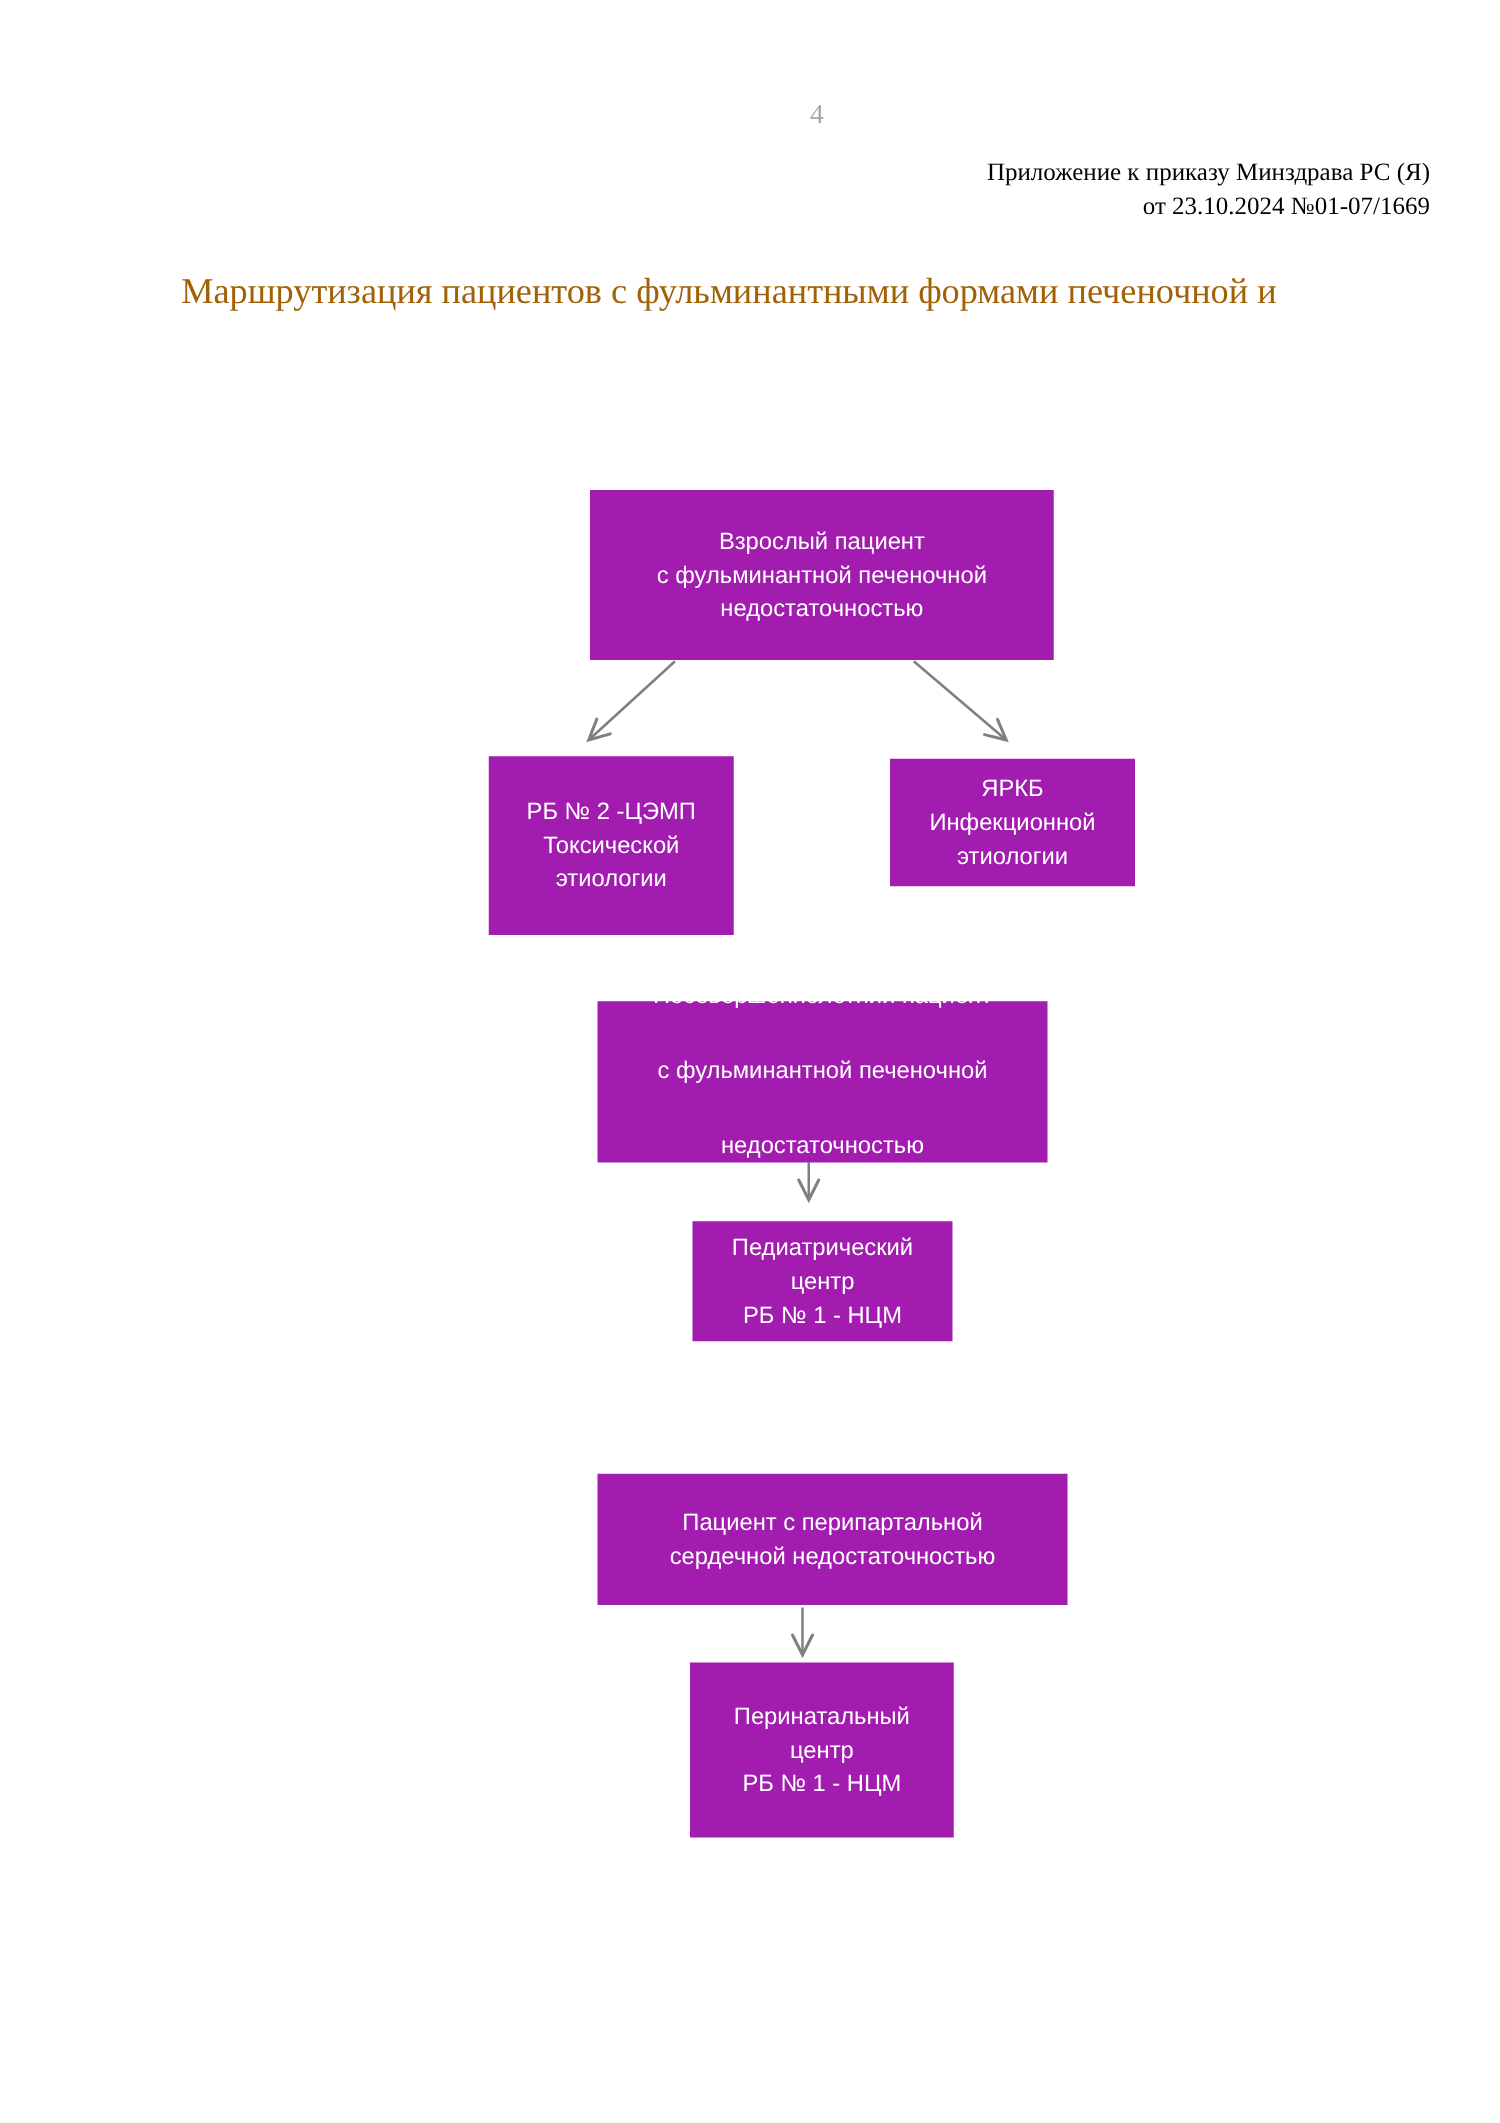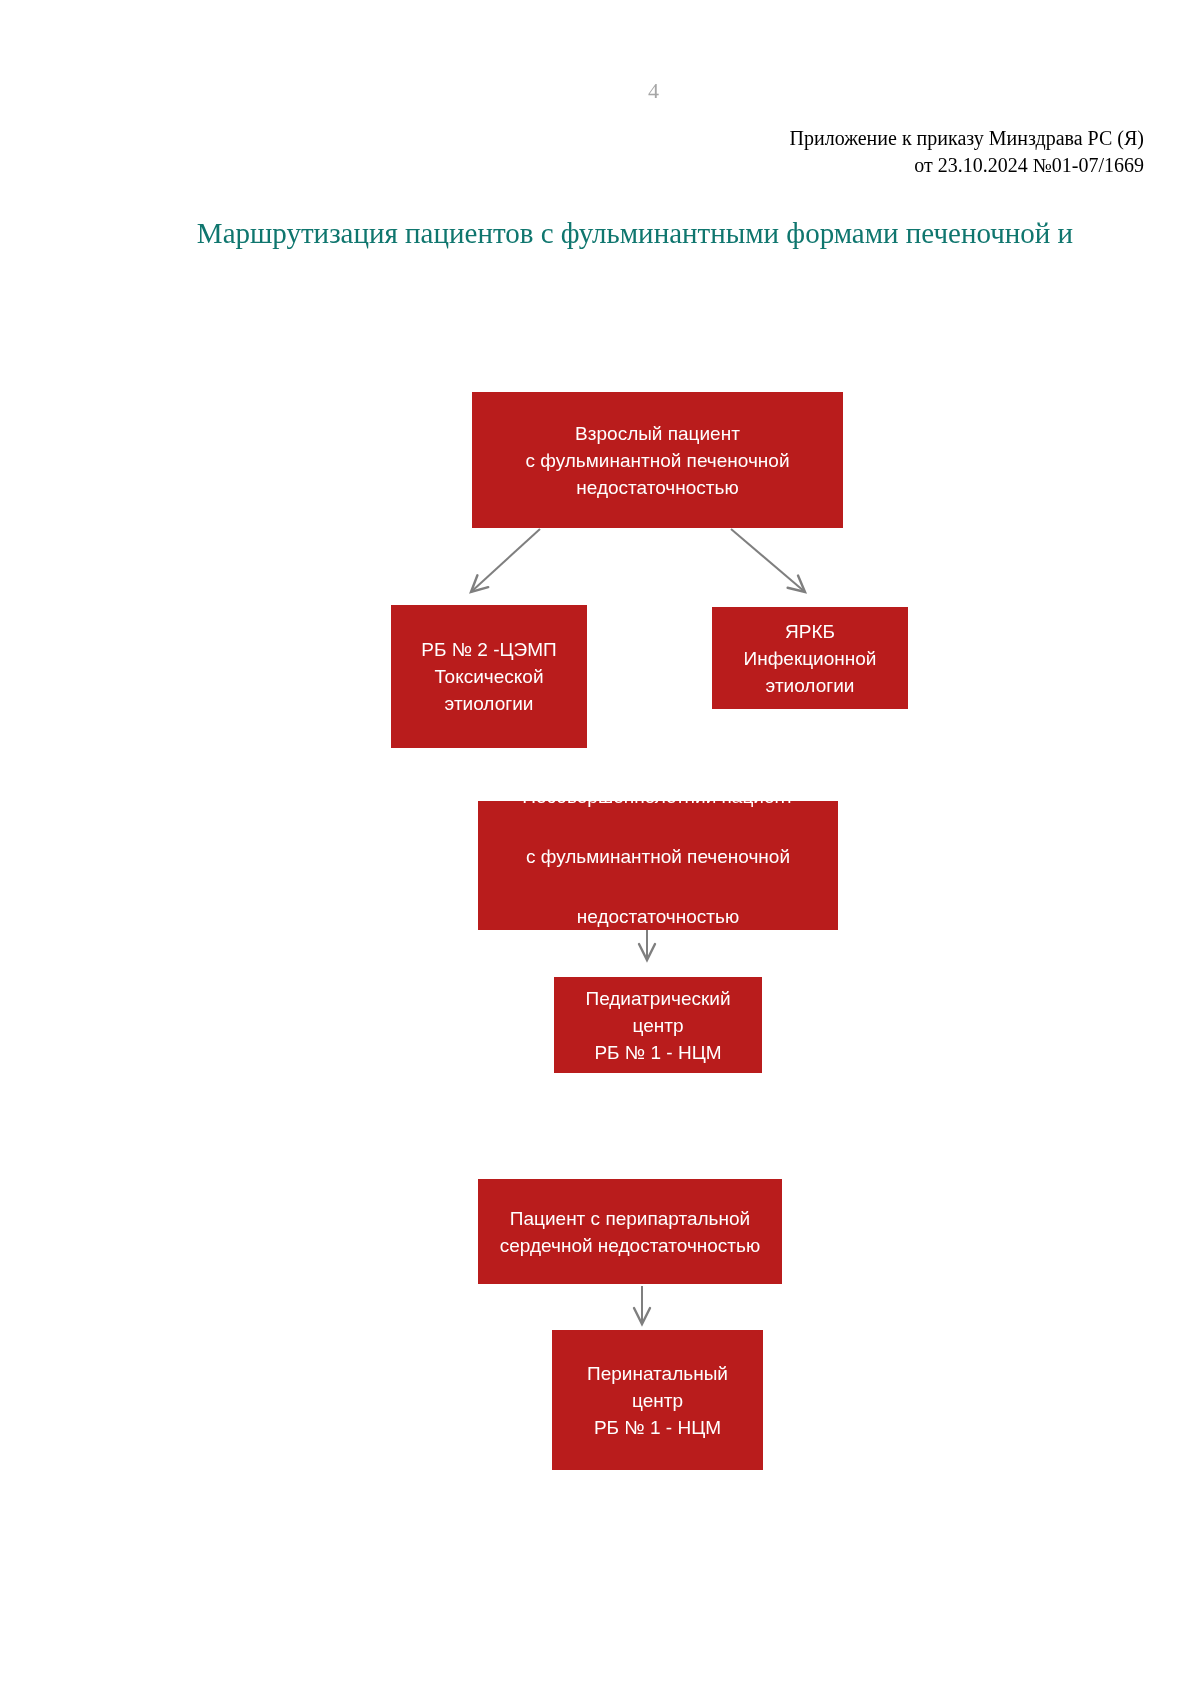--- a/index.html
+++ b/index.html
@@ -14,41 +14,41 @@
     position:absolute;top:78px;left:648px;
     font-size:22px;color:#a6a6a6;
   }
   .header-note{
     position:absolute;top:97px;right:56px;
     text-align:right;font-size:20px;line-height:27px;color:#000;margin-top:28px;
   }
   .title{
     position:absolute;top:211px;left:145px;width:980px;margin:0;
     font-weight:normal;font-size:29px;line-height:45px;
-    text-align:center;color:#0f766e;
+    text-align:left;color:#a16207;
   }
   .title .tl{display:block;}
 
   .arrows{position:absolute;top:0;left:0;}
 
   .node{
-    position:absolute;background:#b91c1c;color:#ffffff;
+    position:absolute;background:#a21caf;color:#ffffff;
     font-family:"Liberation Sans","DejaVu Sans",sans-serif;
     font-size:19px;line-height:27px;
     display:flex;flex-direction:column;justify-content:center;align-items:center;
     text-align:center;box-sizing:border-box;
   }
   .node span{display:block;}
 
   .b-adult     {left:472px;top:392px; width:371px;height:136px;}
   .b-rb2       {left:391px;top:605px; width:196px;height:143px;}
   .b-yarkb     {left:712px;top:607px; width:196px;height:102px;}
   .b-minor     {left:478px;top:801px; width:360px;height:129px;padding-bottom:18px;gap:33px;}
   .b-pediatric {left:554px;top:977px; width:208px;height:96px;}
-  .b-peripartum{left:478px;top:1179px;width:304px;height:105px;}
+  .b-peripartum{left:478px;top:1179px;width:376px;height:105px;}
   .b-perinatal {left:552px;top:1330px;width:211px;height:140px;}
 </style>
 </head>
 <body>
 
 <div class="page">
 
   <div class="page-number">4</div>
 
   <div class="header-note">

